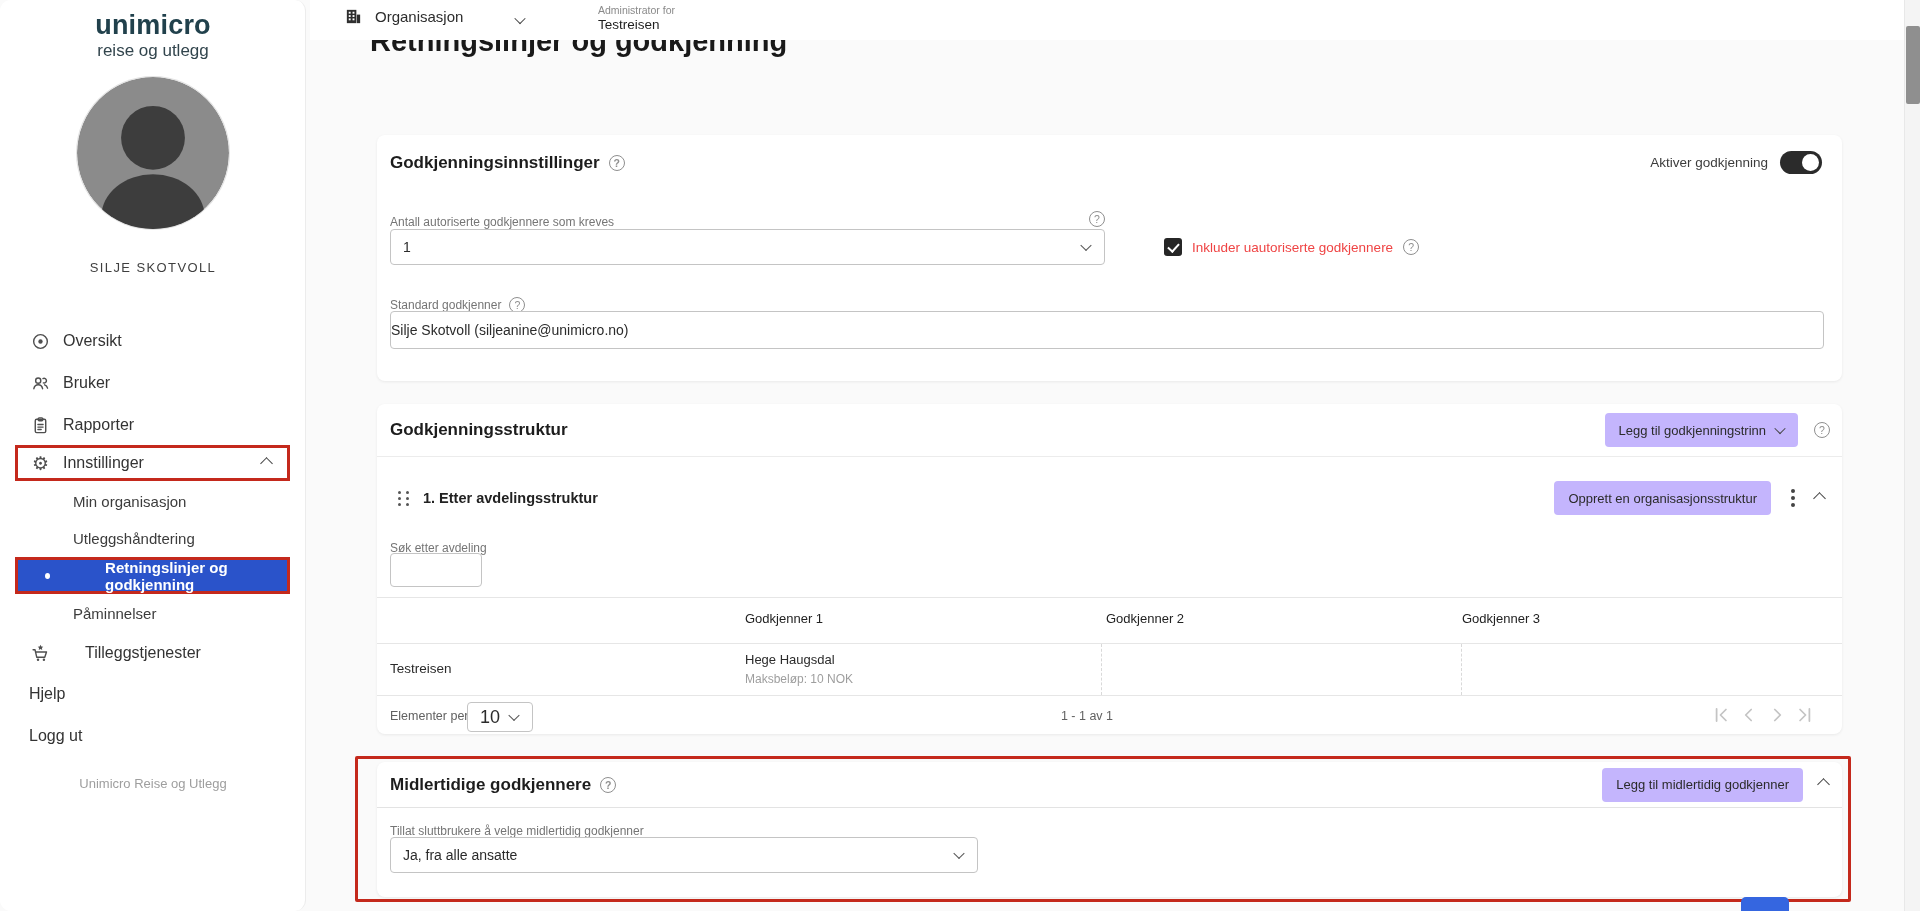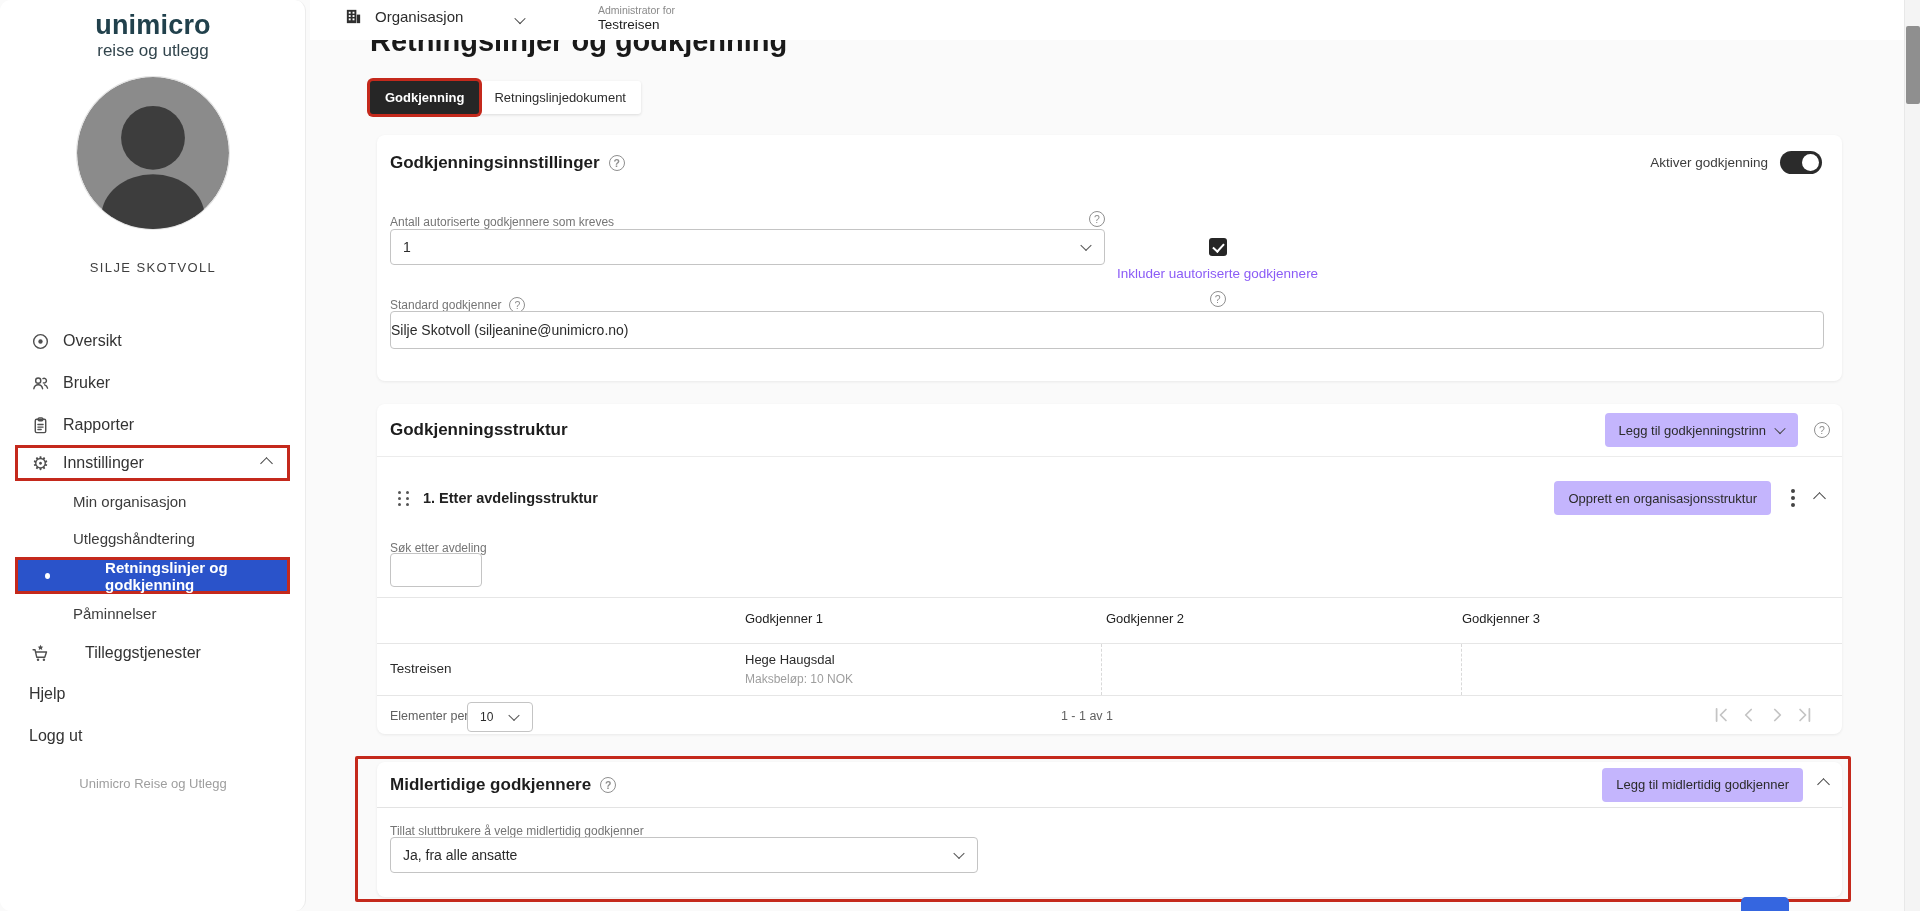--- a/index.html
+++ b/index.html
@@ -70,21 +70,21 @@
   #card-approval-settings .card-head { padding:16px 20px 0 13px; }
   .toggle-wrap { display:flex; align-items:center; gap:12px; font-size:13.5px; color:#3c3c3c; }
   .toggle { position:relative; width:42px; height:23px; border-radius:12px; background:#2b2b2b; cursor:pointer; }
   .toggle .knob { position:absolute; right:3px; top:3px; width:17px; height:17px; border-radius:50%; background:#fff; }
   .field-label { position:absolute; font-size:12px; color:#757575; }
   #lbl-required { left:13px; top:80px; }
   .selectbox { position:absolute; border:1px solid #c4c4c4; border-radius:4px; background:#fff; display:flex; align-items:center; font-size:14px; color:#2b2b2b; padding-left:12px; cursor:pointer; }
   #sel-required { left:13px; top:94px; width:715px; height:36px; }
   .sel-chev { position:absolute; right:14px; top:50%; width:8px; height:8px; border-right:1.6px solid #555; border-bottom:1.6px solid #555; transform:translateY(-70%) rotate(45deg); }
   #help-required { position:absolute; left:712px; top:76px; }
-  .checkbox-row { position:absolute; left:740px; top:103px; display:flex; align-items:center; gap:10px; font-size:13.5px; color:#8b5cf6;flex-direction:column; }
+  .checkbox-row { position:absolute; left:787px; top:103px; display:flex; align-items:center; gap:10px; font-size:13.5px; color:#ef4444; }
   .checkbox { position:relative; width:18px; height:18px; border-radius:3px; background:#262626; cursor:pointer; }
   .checkbox::after { content:""; position:absolute; left:6px; top:2.5px; width:5px; height:9px; border-right:2px solid #fff; border-bottom:2px solid #fff; transform:rotate(42deg); }
   #lbl-default { left:13px; top:162px; display:flex; align-items:center; gap:8px; }
   .textinput { position:absolute; left:13px; top:176px; width:1434px; height:38px; border:1px solid #c4c4c4; border-radius:4px; font-size:14px; color:#2b2b2b; padding:0 0; font-family:"Liberation Sans","DejaVu Sans",sans-serif; background:#fff; }
 
   
   #card-approval-structure .card-head { height:53px; padding:0 12px 0 13px; border-bottom:1px solid #ececec; }
   .btn-gray { display:inline-flex; align-items:center; gap:10px; background:#c4b5fd; border:none; border-radius:4px; height:34px; padding:0 14px; font-size:13px; color:#2b2b2b; font-family:inherit; cursor:pointer; white-space:nowrap; }
   .head-right { display:flex; align-items:center; gap:16px; }
   .chev-down { width:8px; height:8px; border-right:1.6px solid #444; border-bottom:1.6px solid #444; transform:rotate(45deg) translate(-1px,-1px); }
@@ -102,21 +102,21 @@
   #tdiv1 { top:193px; } #tdiv2 { top:239px; } #tdiv3 { top:291px; }
   .th { position:absolute; top:207px; font-size:13px; color:#222; font-weight:500; }
   #th-g1 { left:368px; } #th-g2 { left:729px; } #th-g3 { left:1085px; }
   .td-dept { position:absolute; left:13px; top:257px; font-size:13.5px; color:#2b2b2b; }
   .td-appr1 { position:absolute; left:368px; top:248px; font-size:13px; color:#2b2b2b; }
   .td-appr1-note { position:absolute; left:368px; top:268px; font-size:12px; color:#9e9e9e; }
   .vdash { position:absolute; top:240px; height:51px; border-left:1px dashed #d9d9d9; }
   #vdash1 { left:724px; } #vdash2 { left:1084px; }
   .pag-row { position:absolute; left:0; top:296px; width:100%; height:34px; }
   .pag-label { position:absolute; left:13px; top:9px; font-size:12.5px; color:#616161; }
-  #sel-perpage { left:90px; top:2px; width:66px; height:30px; font-size:12px; }
+  #sel-perpage { left:90px; top:2px; width:66px; height:30px; font-size:18px; }
   .pag-range { position:absolute; left:650px; top:9px; width:120px; text-align:center; font-size:12.5px; color:#616161; }
   .pag-icons { position:absolute; right:26px; top:4px; display:flex; align-items:center; gap:6px; }
   .pag-icons svg { display:block; cursor:pointer; }
 
   
   .red-box3 { position:absolute; left:49px; top:756px; width:1496px; height:146px; border:3px solid #c4291c; border-radius:2px; }
   #card-temporary { position:absolute; left:19px; top:3px; width:1465px; height:135px; background:#fff; border-radius:8px; box-shadow:0 1px 3px rgba(0,0,0,.07); }
   #card-temporary .card-head { height:46px; padding:0 14px 0 13px; border-bottom:1px solid #e3e3e3; }
   #lbl-allow { left:13px; top:62px; }
   #sel-allow { left:13px; top:75px; width:588px; height:36px; }
@@ -243,24 +243,20 @@
         </svg>
         <span class="org-label">Organisasjon</span>
       </div>
       <span class="org-caret chev-down"></span>
       <div class="admin-block">
         <div class="admin-role">Administrator for</div>
         <div class="admin-org">Testreisen</div>
       </div>
     </header>
 
-    <div class="tabs">
-      <div class="tab active">Godkjenning</div>
-      <div class="tab inactive">Retningslinjedokument</div>
-    </div>
 
     <section class="card" id="card-approval-settings">
       <div class="card-head">
         <div class="card-title">
           <span>Godkjenningsinnstillinger</span>
           <span class="help-icon"></span>
         </div>
         <div class="toggle-wrap">
           <span>Aktiver godkjenning</span>
           <span class="toggle">

